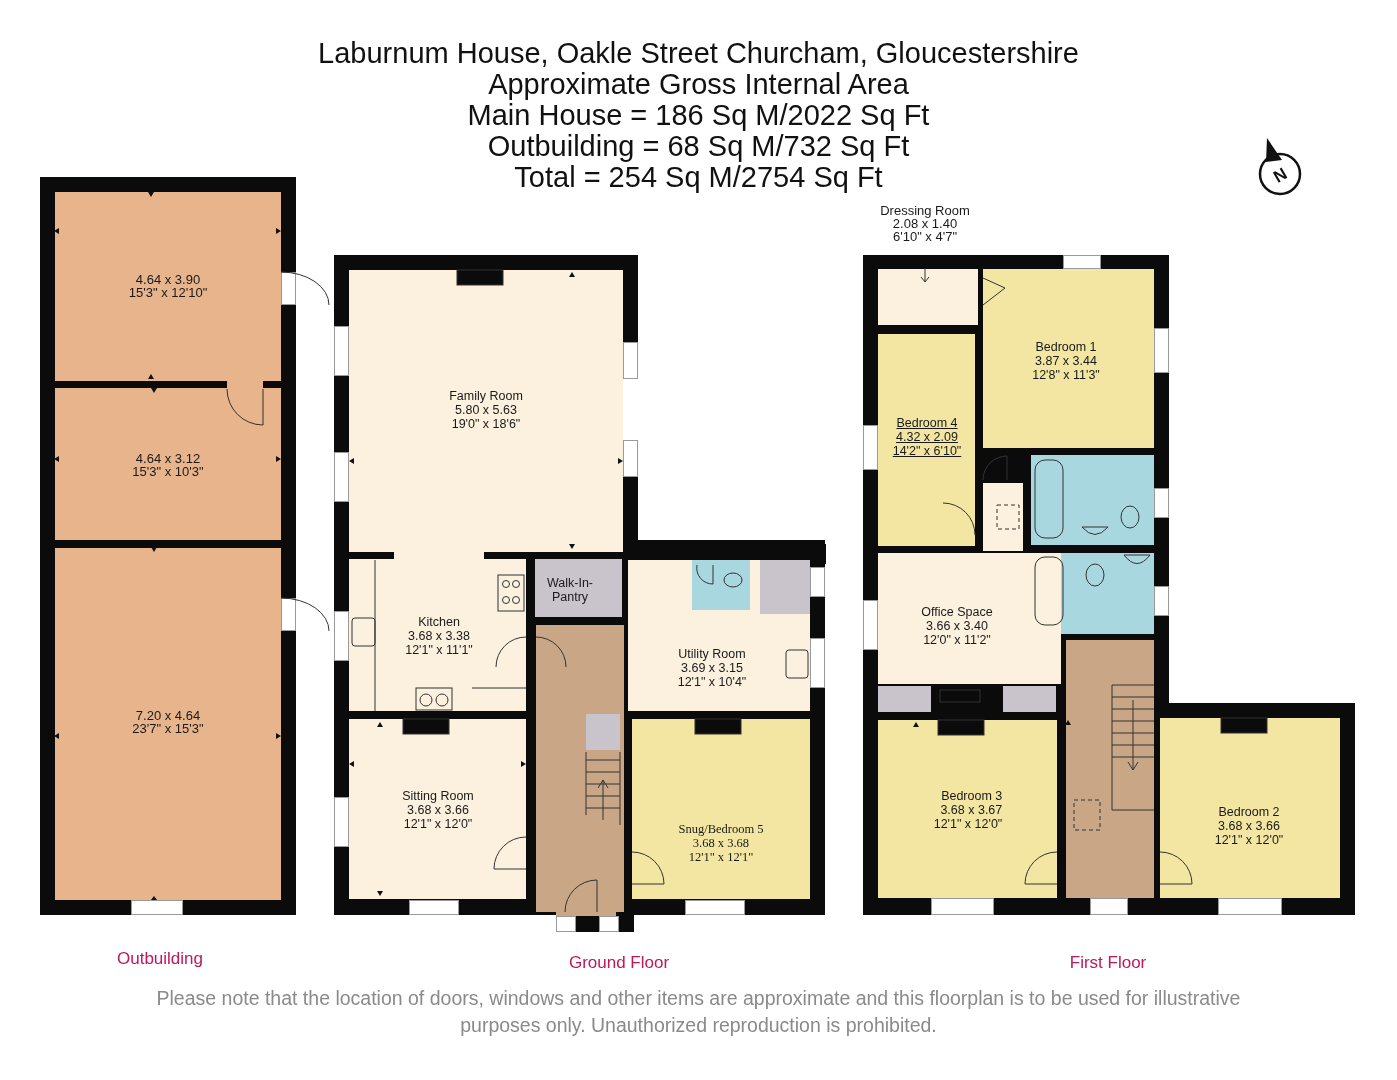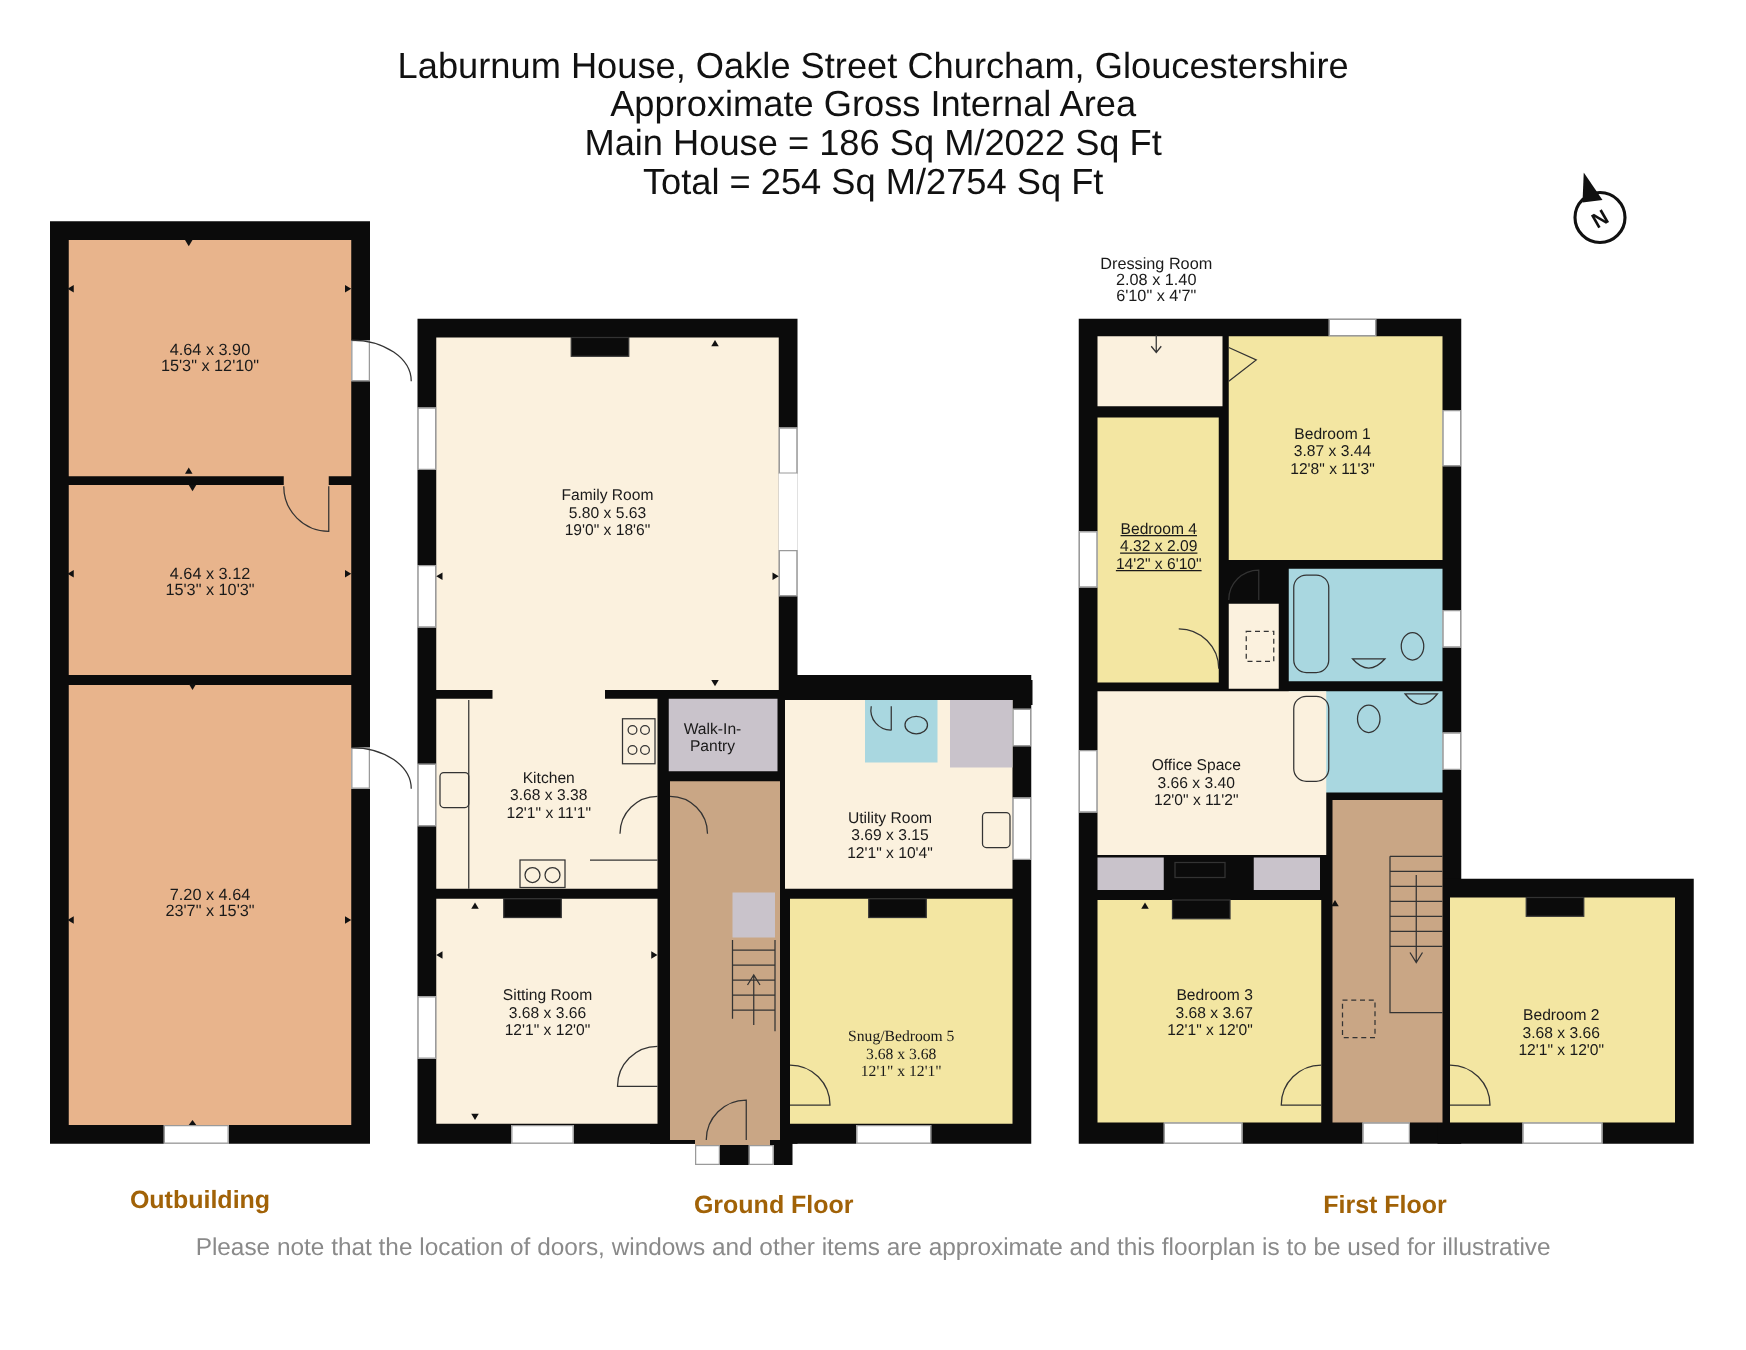--- a/index.html
+++ b/index.html
@@ -6,39 +6,40 @@
   body { width:1397px; height:1080px; position:relative; overflow:hidden;
          font-family:"Liberation Sans", "DejaVu Sans", sans-serif; color:#111; }
   .title-block { position:absolute; left:0; width:1397px; top:38px; text-align:center;
                  font-size:29px; line-height:31px; color:#111; }
   .title-block div { white-space:nowrap; }
   .compass { position:absolute; left:1256px; top:138px; width:48px; height:58px; }
   .wall { position:absolute; background:#0b0b0b; }
   .room { position:absolute; box-sizing:border-box; }
   .lbl { position:absolute; text-align:center; font-size:12.5px; line-height:14px; color:#1a1a1a; white-space:nowrap; transform:translateX(-50%); }
   .lbl.small { font-size:13px; line-height:13px; }
-  .floor-label { position:absolute; font-weight:bold; font-size:20px; color:#a16207; transform:translateX(-50%); white-space:nowrap; }
+  .floor-label { position:absolute; font-weight:normal; font-size:17px; color:#be185d; transform:translateX(-50%); white-space:nowrap; }
   .disclaimer { position:absolute; left:0; width:1397px; top:985px; text-align:center; color:#8a8a8a;
                 font-size:19.5px; line-height:27px; }
   .win { position:absolute; background:#ffffff; border:1px solid #9a9a9a; box-sizing:border-box; }
   .c-out { background:#e8b48c; }
   .c-cream { background:#fbf1de; }
   .c-yellow { background:#f3e6a2; }
   .c-hall { background:#c9a685; }
   .c-grey { background:#c9c3cb; }
   .c-blue { background:#a9d7e0; }
   svg.overlay { position:absolute; left:0; top:0; width:1397px; height:1080px; pointer-events:none; }
 </style>
 </head>
 <body>
 
 <div class="title-block">
   <div>Laburnum House, Oakle Street Churcham, Gloucestershire</div>
   <div>Approximate Gross Internal Area</div>
   <div>Main House = 186 Sq M/2022 Sq Ft</div>
+  <div>Outbuilding = 68 Sq M/732 Sq Ft</div>
   <div>Total = 254 Sq M/2754 Sq Ft</div>
 </div>
 
 <div class="compass">
   <svg width="48" height="58" viewBox="0 0 48 58">
     <circle cx="24" cy="36" r="20" fill="none" stroke="#111" stroke-width="2.5"></circle>
     <polygon points="11,0 26,22 10,24" fill="#111"></polygon>
     <text x="24" y="43" font-size="17" font-weight="bold" text-anchor="middle" fill="#111" transform="rotate(-30 24 37)" font-family="Liberation Sans, sans-serif">N</text>
   </svg>
 </div>
@@ -272,13 +273,14 @@
       <polygon points="380,896 377,891 383,891"></polygon>
     <polygon points="354,761 349,764 354,767"></polygon>
       <polygon points="521,761 526,764 521,767"></polygon>
     <polygon points="916,722 913,727 919,727"></polygon>
       <polygon points="1068,720 1065,725 1071,725"></polygon>
   </g>
 </svg>
 
 <div class="disclaimer">
   <div>Please note that the location of doors, windows and other items are approximate and this floorplan is to be used for illustrative</div>
+  <div>purposes only. Unauthorized reproduction is prohibited.</div>
 </div>
 
 </body></html>

